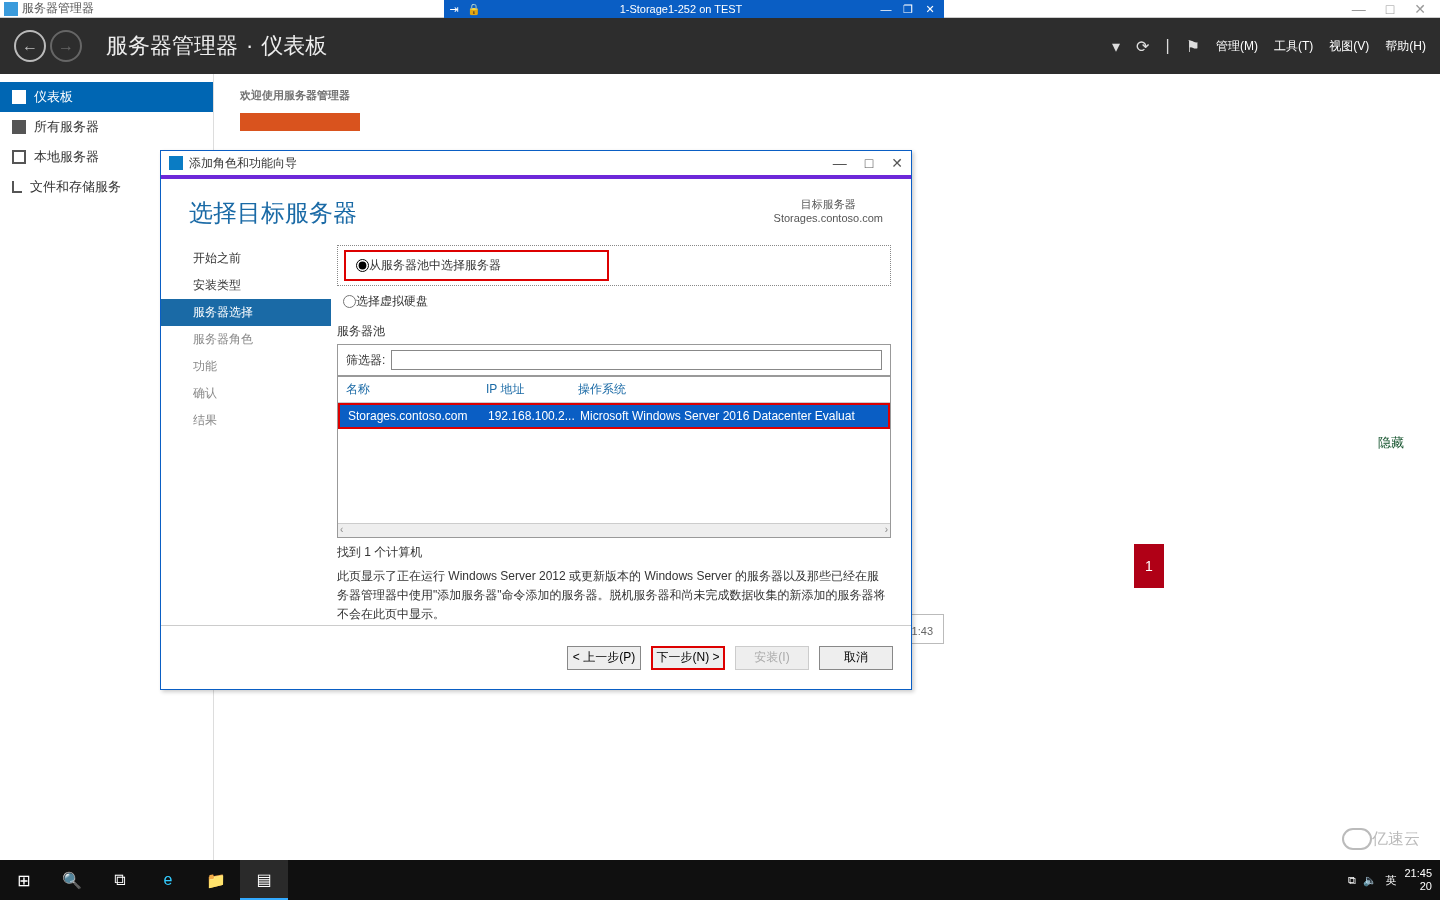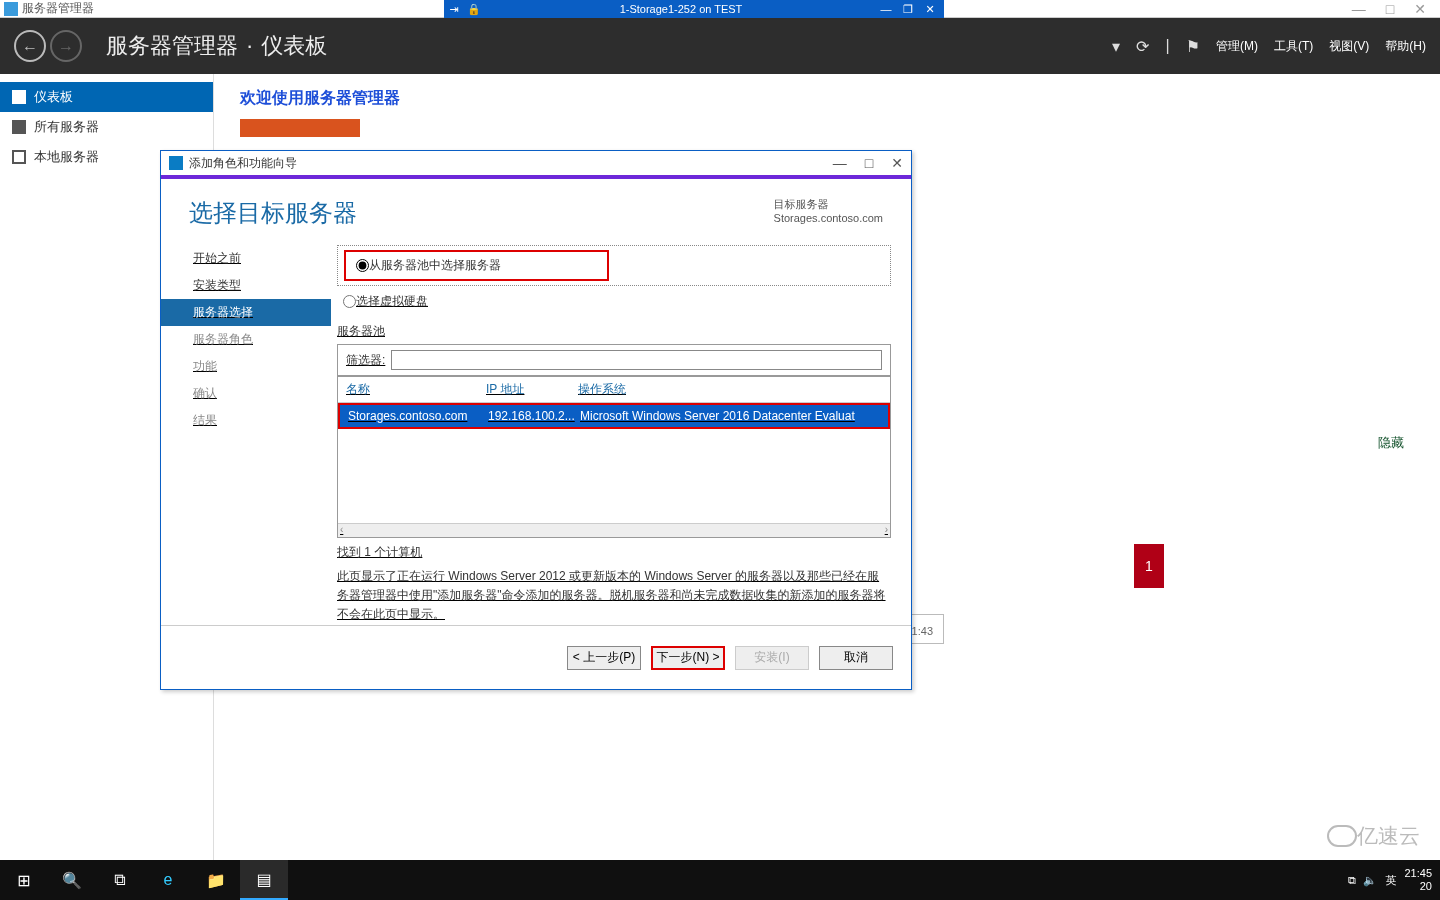--- a/index.html
+++ b/index.html
@@ -32,38 +32,38 @@
 .side-item{display:flex;align-items:center;gap:8px;padding:6px 12px;color:#333;font-size:13px;}
 .side-item.active{background:#0066b3;color:#fff;}
 .side-item .sq{width:14px;height:14px;display:inline-block;}
 .sq.dash{background:linear-gradient(to right,#0066b3 3px,transparent 3px),linear-gradient(to right,#0066b3 3px,transparent 3px) 5px 0,linear-gradient(to right,#0066b3 3px,transparent 3px) 10px 0;background-size:5px 14px;}
 .side-item.active .sq.dash{background:#fff;}
 .sq.srv{border:2px solid #555;}
 .sq.all{background:#555;}
 .sq.file{border-left:2px solid #555;border-bottom:2px solid #555;height:12px;width:10px;}
 
 .main{flex:1;padding:14px 26px;position:relative;}
-.welcome{font-weight:bold;color:#1d4ed8;margin-bottom:10px;font-size:16px;}
+.welcome{font-weight:bold;color:#737373;margin-bottom:10px;font-size:11px;}
 .orange{width:120px;height:18px;background:#d9531e;margin-bottom:4px;}
 .hide-link{position:absolute;right:36px;top:360px;color:#14532d;font-size:13px;}
 
 .tile-row{display:flex;gap:12px;}
 .tile{width:228px;border:1px solid #bbb;padding:6px 10px;font-size:12px;color:#333;}
 .tile .ts{font-size:11px;color:#666;text-align:right;margin-top:4px;}
 .red-badge{position:absolute;left:920px;top:470px;width:30px;height:44px;background:#b00016;color:#fff;display:flex;align-items:center;justify-content:center;font-size:14px;}
 
 
 .wizard{position:absolute;left:160px;top:150px;width:752px;height:540px;background:#fff;border:1px solid #0a5ec4;display:flex;flex-direction:column;box-shadow:2px 2px 4px rgba(0,0,0,0.2);}
 .wiz-title{height:28px;display:flex;align-items:center;padding:0 8px;border-bottom:4px solid #6d28d9;font-size:12px;color:#333;}
 .wiz-title .ic{width:14px;height:14px;background:#0a7cc4;margin-right:6px;}
 .wiz-title .wc{margin-left:auto;display:flex;gap:18px;color:#555;font-size:14px;}
 .wiz-head{padding:18px 28px 4px;display:flex;justify-content:space-between;align-items:flex-start;}
 .wiz-head h1{font-size:24px;font-weight:300;color:#1a6aa6;}
-.wiz-head .tgt{text-align:left;font-size:11px;color:#555;}
-.wiz-body{display:flex;flex:1;overflow:hidden;text-decoration:underline;}
+.wiz-head .tgt{text-align:center;font-size:11px;color:#555;}
+.wiz-body{display:flex;flex:1;overflow:hidden;}
 .wiz-nav{width:170px;padding:12px 0 0 24px;font-size:12px;}
 .wiz-nav div{padding:5px 8px;color:#888;}
 .wiz-nav div.cur{background:#1a6aa6;color:#fff;margin-left:-24px;padding-left:32px;}
 .wiz-nav div.done{color:#333;}
 .wiz-content{flex:1;padding:12px 20px 0 6px;font-size:12px;color:#333;}
 .desc{margin-bottom:8px;}
 .radio-row{display:flex;align-items:center;padding:3px 6px;}
 .radio-hl{border:2px solid #d00;display:inline-block;padding:2px 100px 2px 4px;}
 .dotted{border:1px dotted #888;padding:4px 6px;margin-bottom:4px;}
 input[type=radio]{accent-color:#000;}
@@ -88,21 +88,21 @@
 .btn.hl{border:2px solid #d00;}
 
 
 .taskbar{position:absolute;bottom:0;left:0;right:0;height:40px;background:#101010;display:flex;align-items:center;color:#fff;}
 .tb-item{width:48px;height:40px;display:flex;align-items:center;justify-content:center;font-size:16px;}
 .tb-item.active{background:#2a2a2a;border-bottom:2px solid #3af;}
 .tb-right{margin-left:auto;display:flex;align-items:center;gap:8px;padding-right:8px;font-size:11px;}
 .tb-time{text-align:right;line-height:1.2;}
 
 
-.watermark{position:absolute;right:20px;bottom:50px;color:#bbb;font-size:21px;display:flex;align-items:center;gap:0;}
+.watermark{position:absolute;right:20px;bottom:50px;color:#bbb;font-size:16px;display:flex;align-items:center;gap:0;}
 .watermark .wm-ic{width:30px;height:22px;border:2px solid #bbb;border-radius:12px;}
 </style>
 </head>
 <body>
 
 <div class="outer-title">
   <span class="ic" style="background:#3a9bdc"></span>
   <span>服务器管理器</span>
   <div class="win-ctrl">
     <span>—</span>
@@ -147,20 +147,25 @@
         <span class="sq dash"></span>
         <span>仪表板</span>
       </div>
     <div class="side-item">
         <span class="sq all"></span>
         <span>所有服务器</span>
       </div>
     <div class="side-item">
         <span class="sq srv"></span>
         <span>本地服务器</span>
+      </div>
+    <div class="side-item">
+        <span class="sq file"></span>
+        <span>文件和存储服务</span>
+        <span style="margin-left:auto;color:#888">▸</span>
       </div>
   </div>
   <div class="main">
     <div class="welcome">欢迎使用服务器管理器</div>
     <div class="orange"></div>
     <div class="hide-link">隐藏</div>
     <div class="red-badge">1</div>
     <div style="position:absolute;left:22px;top:540px;" class="tile-row">
       <div class="tile">
           <div class="ts">2017/12/16 21:43</div>

